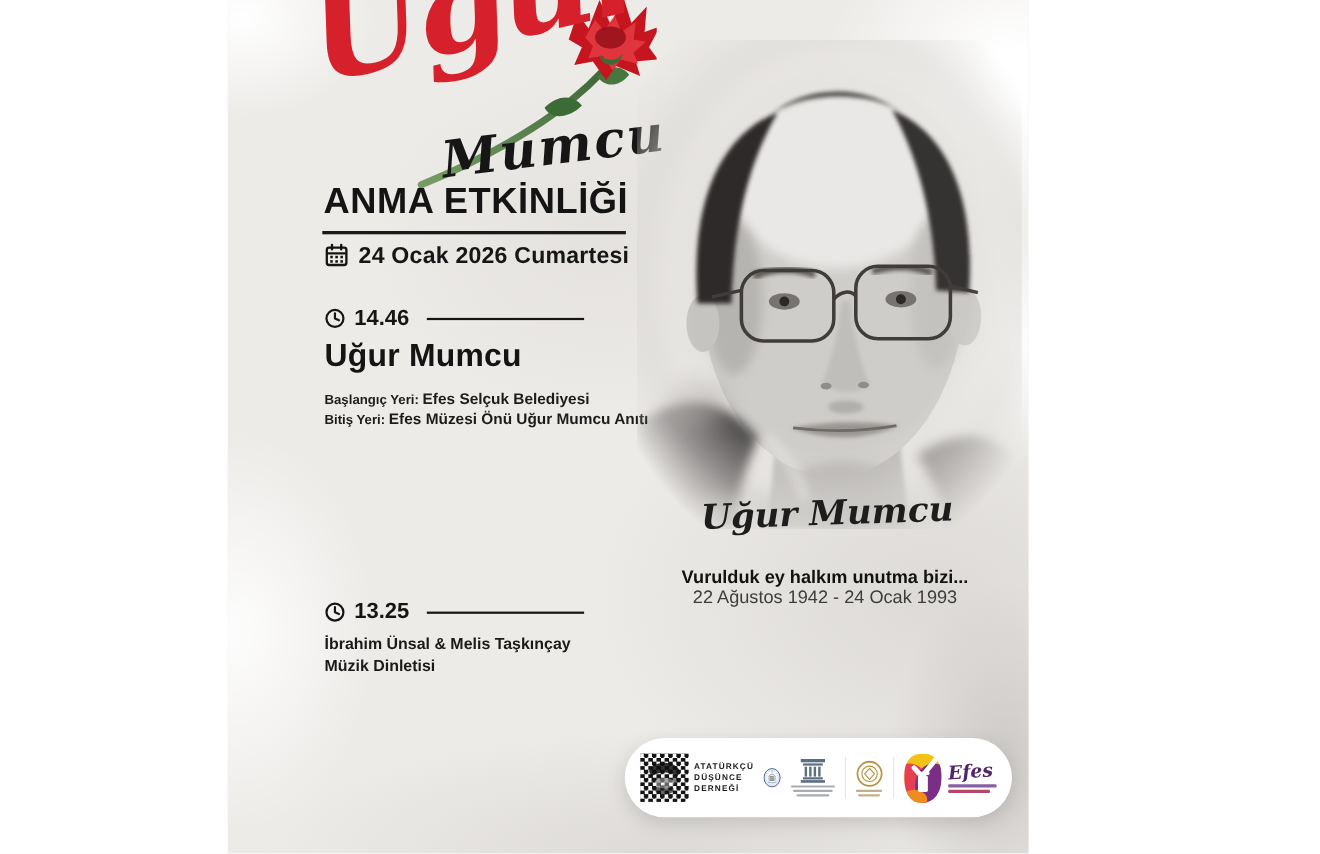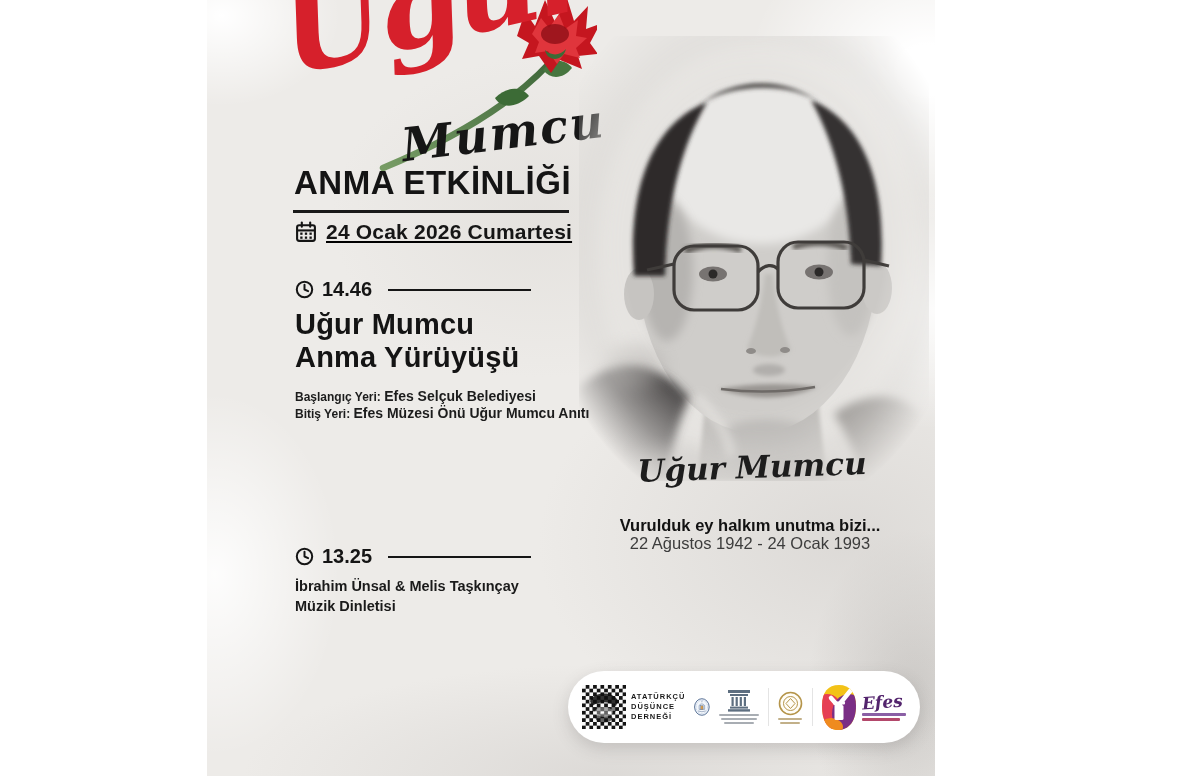--- a/index.html
+++ b/index.html
@@ -35,21 +35,21 @@
     letter-spacing:2px; color:#161616;
     transform:rotate(-7deg);
   }
   .title-event {
     position:absolute; left:87px; top:165px; white-space:nowrap;
     font:900 33px/1.1 "Liberation Sans", sans-serif;
     letter-spacing:0.5px; color:#141414;text-align:center;
   }
   .title-rule { position:absolute; left:86px; top:210px; width:276px; height:3px; background:#1a1a1a; }
 
-  .date-row { position:absolute; left:88px; top:221px; display:flex; align-items:flex-start; gap:9px;text-decoration:underline; }
+  .date-row { position:absolute; left:88px; top:221px; display:flex; align-items:center; gap:9px; }
   .date-row .txt { font:800 21px/1 "Liberation Sans", sans-serif; color:#161616; letter-spacing:0.2px; }
 
   
   .sched { position:absolute; left:88px; }
   .sched-head { display:flex; align-items:center; gap:8px; width:236px; }
   .sched-time { font:800 20px/1 "Liberation Sans", sans-serif; color:#151515; }
   .sched-rule { flex:1; height:2.2px; background:#151515; margin-left:8px; margin-top:2px; }
   .sched-title { margin-top:9px; width:310px; font:800 29px/1.15 "Liberation Sans", sans-serif; color:#141414; letter-spacing:0.2px; }
   .sched-details { margin-top:13px; width:310px; line-height:16.5px; color:#1c1c1c; }
   .det-lbl { font:700 12px/16.5px "Liberation Sans", sans-serif; }
@@ -145,21 +145,20 @@
       <div class="sched-head">
         <svg width="19" height="19" viewBox="0 0 18 18">
           <circle cx="9" cy="9" r="7.3" fill="none" stroke="#151515" stroke-width="1.9"></circle>
           <path d="M9,9 L9,4.6 M9,9 L12.4,10.6" fill="none" stroke="#151515" stroke-width="1.9" stroke-linecap="round"></path>
         </svg>
         <span class="sched-time">14.46</span>
         <span class="sched-rule"></span>
       </div>
       <div class="sched-title">
         <span style="display:block">Uğur Mumcu</span>
-        <span style="display:block">Anma Yürüyüşü</span>
       </div>
       <div class="sched-details">
         <div>
           <span class="det-lbl">Başlangıç Yeri: </span><span class="det-val">Efes Selçuk Belediyesi</span>
         </div>
         <div>
           <span class="det-lbl">Bitiş Yeri: </span><span class="det-val">Efes Müzesi Önü Uğur Mumcu Anıtı</span>
         </div>
       </div>
     </div>

